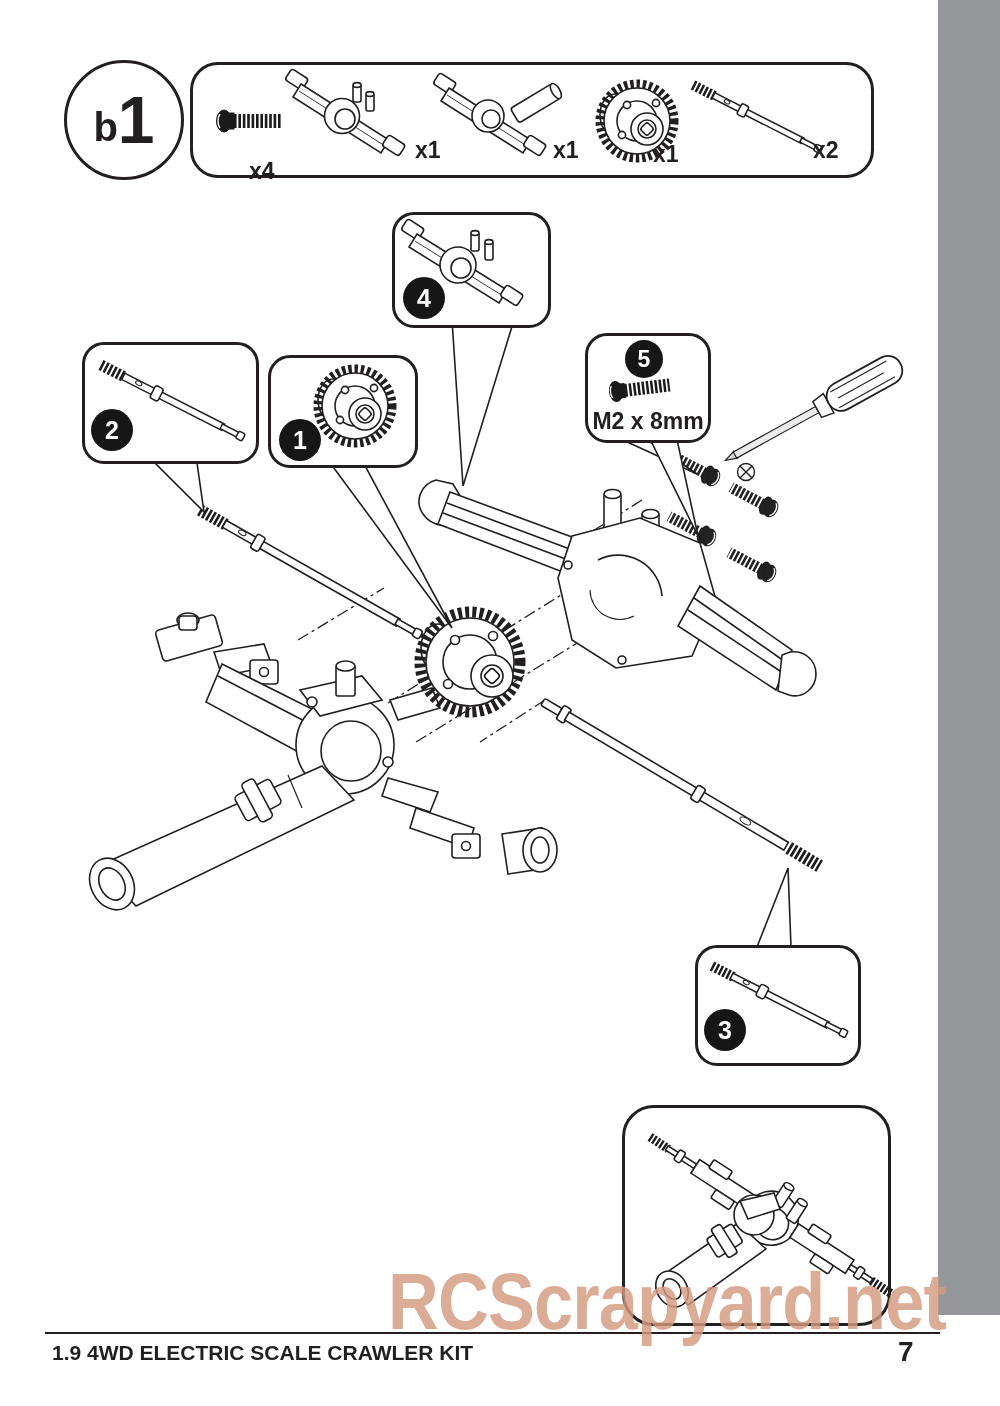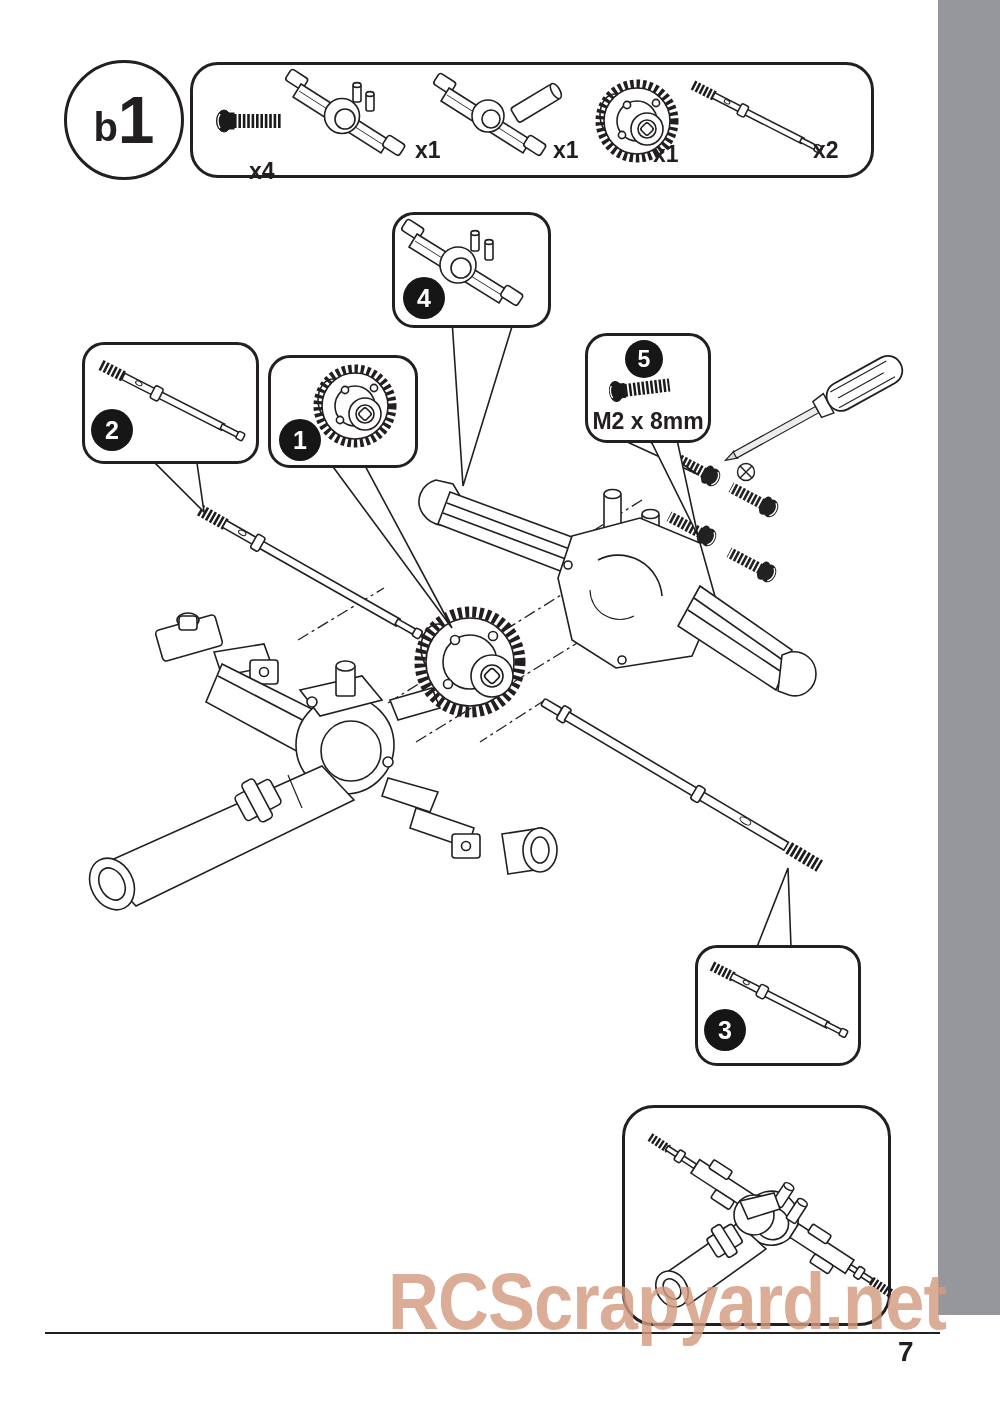--- a/index.html
+++ b/index.html
@@ -404,15 +404,16 @@
       </g>
     </svg>
     <div class="badge" style="left:6px;top:61px;">3</div>
   </div>
 
   <div class="callout" style="left:622px;top:1105px;width:263px;height:215px;border-radius:32px;background:transparent;"></div>
 
   <div class="watermark" style="color: rgb(212, 154, 128);">RCScrapyard.net</div>
 
   <div class="footer-line"></div>
+  <div class="footer-title">1.9 4WD ELECTRIC SCALE CRAWLER KIT</div>
   <div class="page-number">7</div>
 
 </div>
 
 </body></html>

